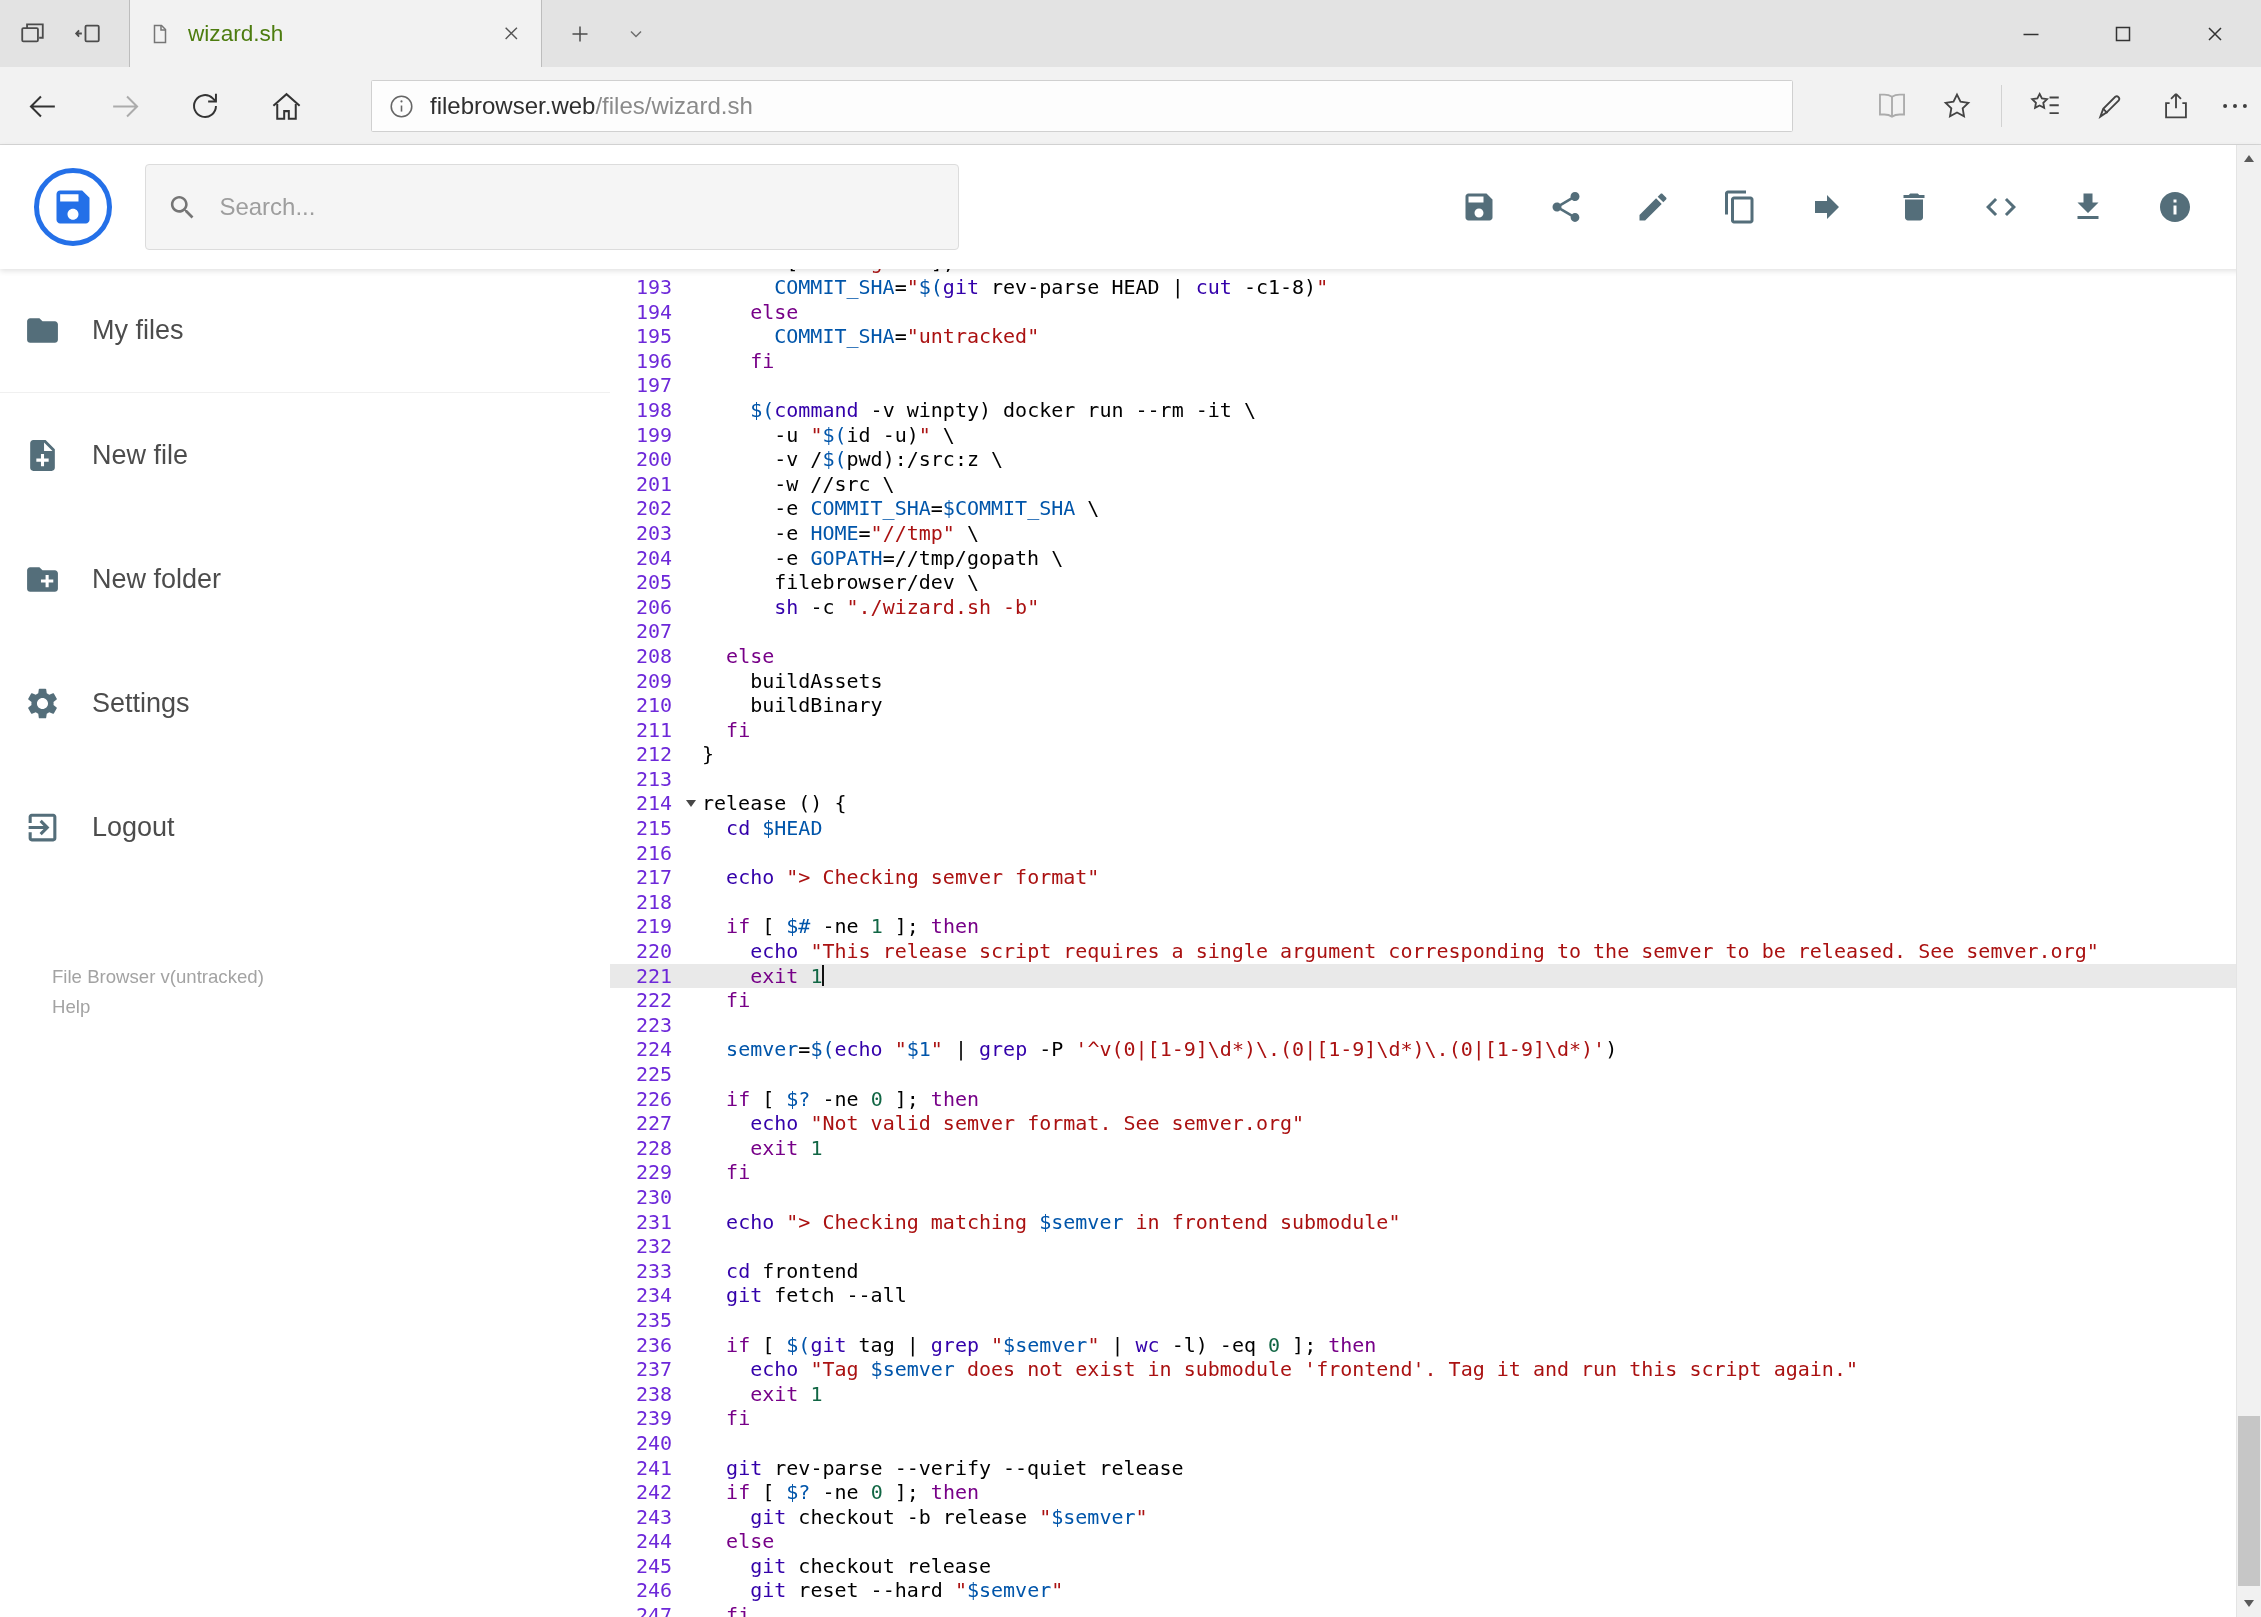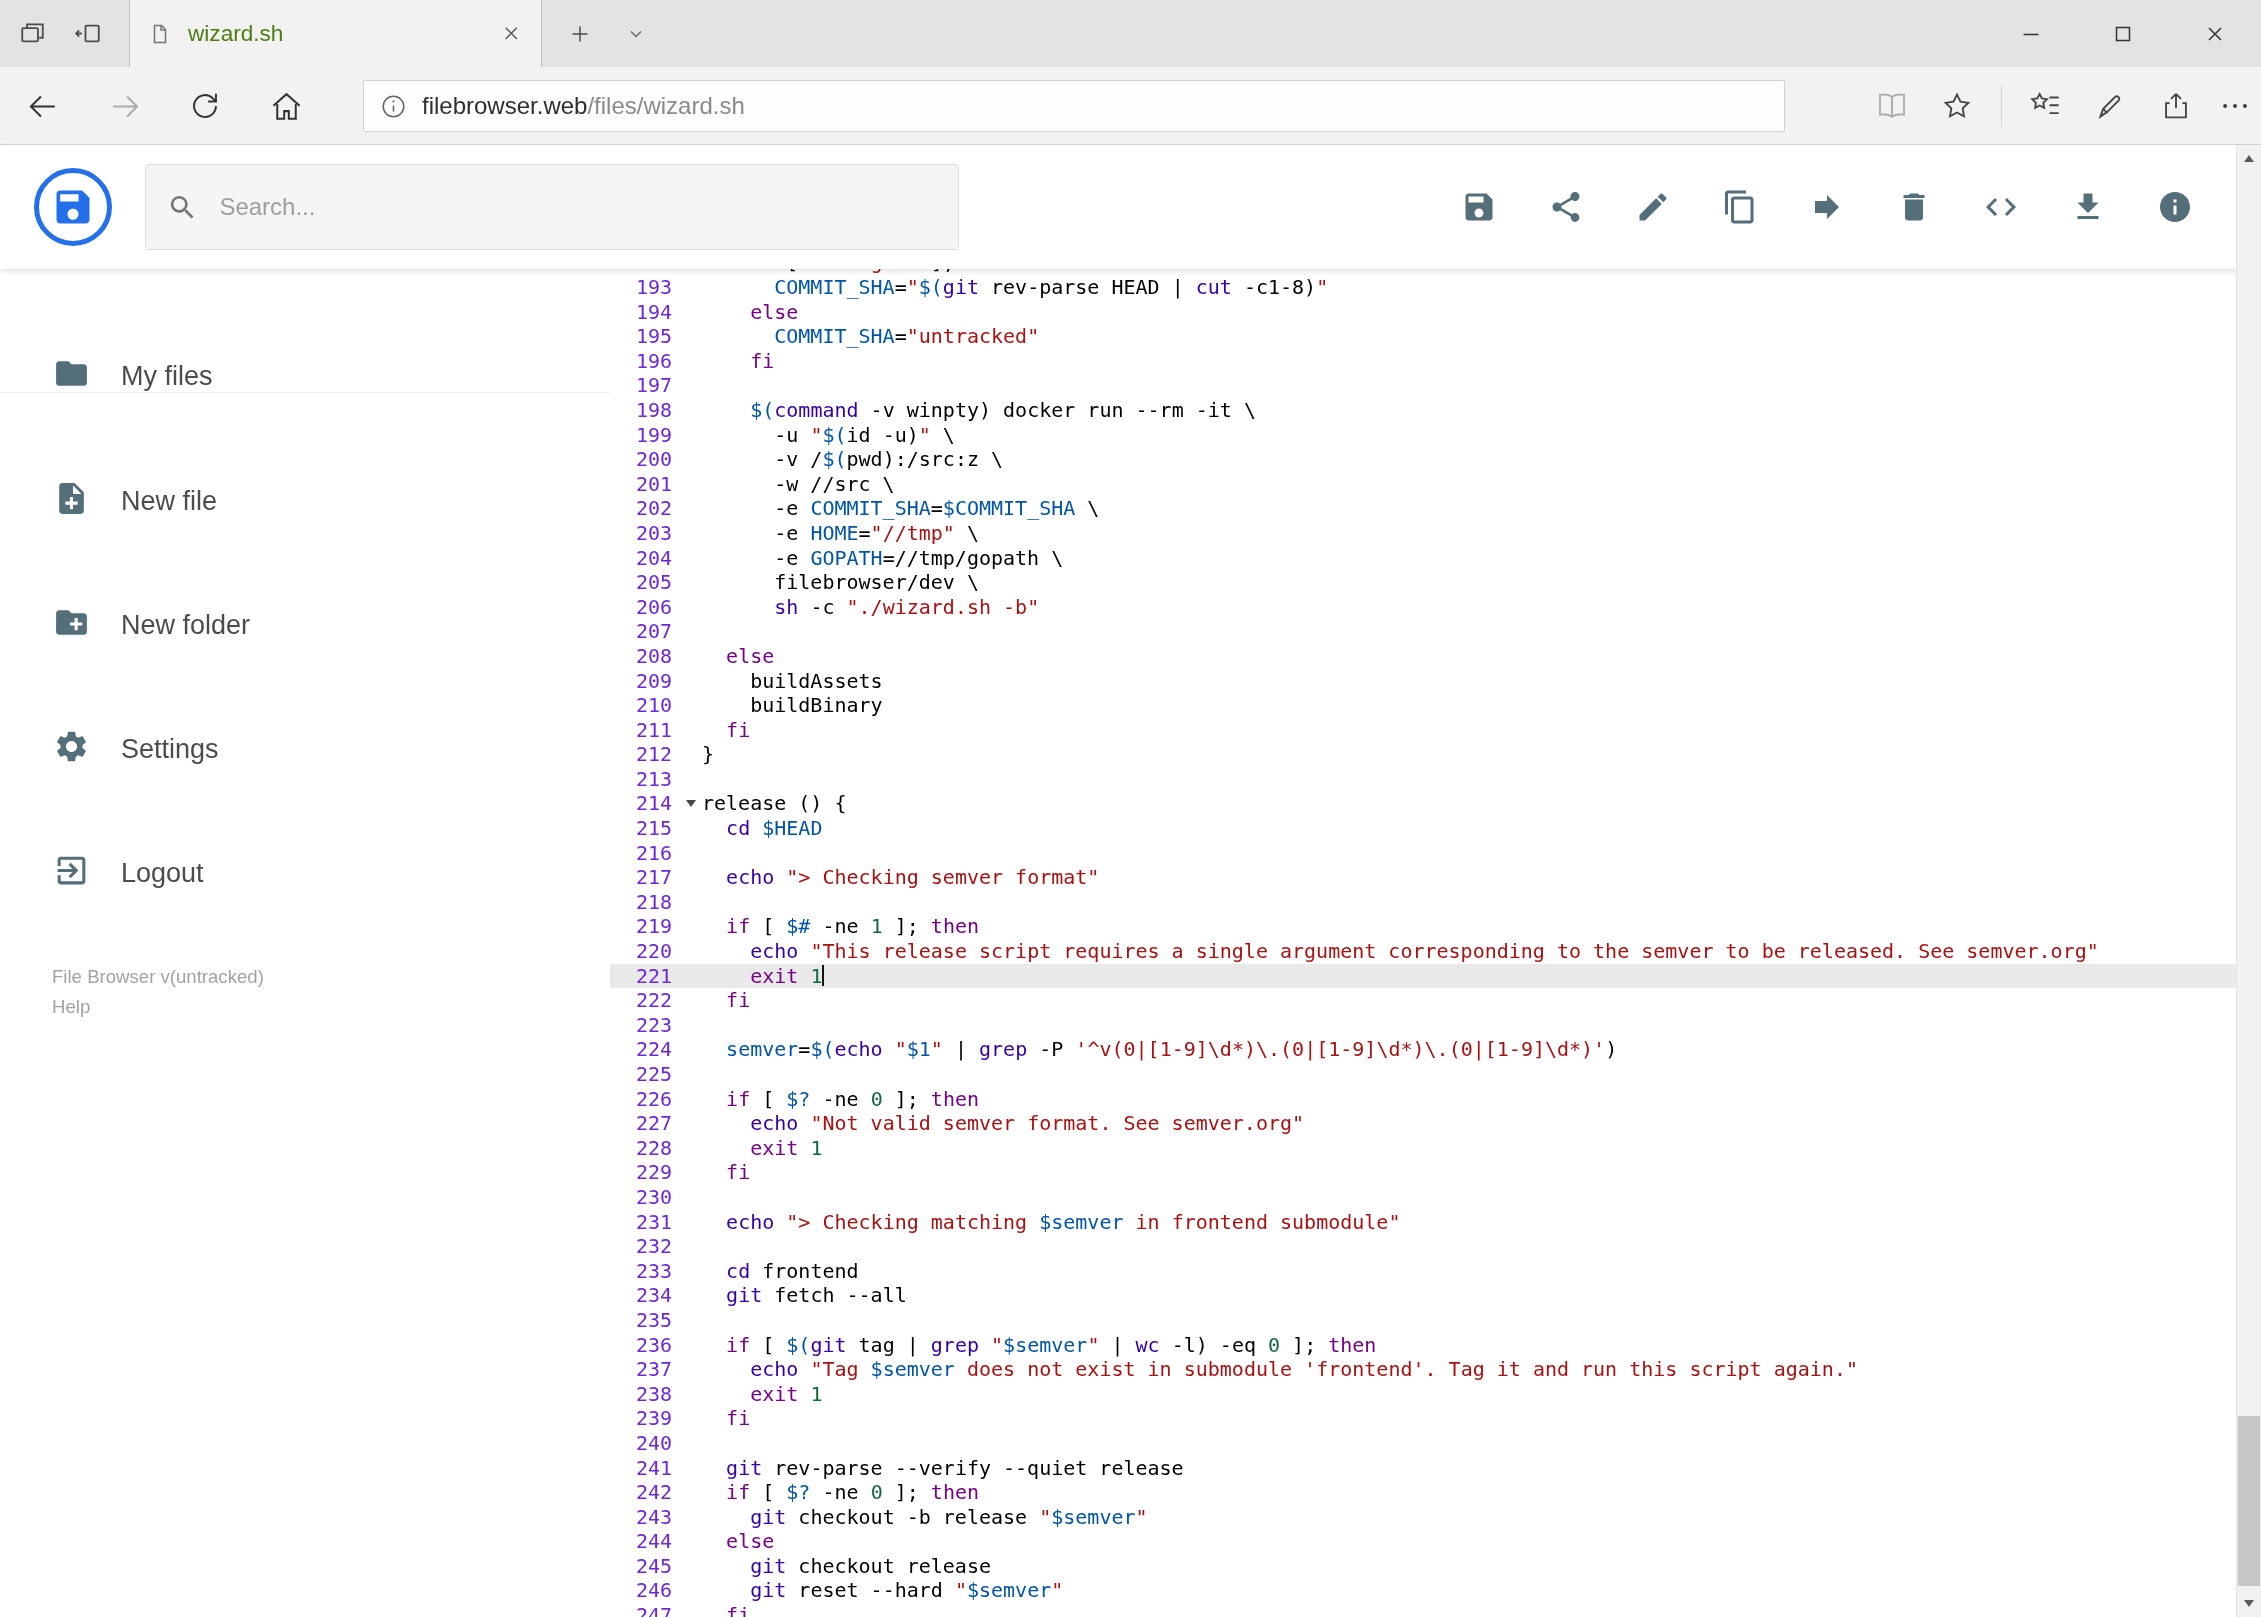--- a/index.html
+++ b/index.html
@@ -21,21 +21,21 @@
   .tab-title { margin-left:16px; font-size:22.6px; color:#4d7c0f; flex:1; white-space:nowrap; overflow:hidden; }
   .newtab { position:absolute; left:559px; top:0; width:42px; height:67px; display:flex; align-items:center; justify-content:center; }
   .tabchev { position:absolute; left:615px; top:0; width:42px; height:67px; display:flex; align-items:center; justify-content:center; }
   .win-controls { position:absolute; right:0; top:0; height:67px; display:flex; }
   .win-btn { width:92px; height:67px; display:flex; align-items:center; justify-content:center; }
 
   
   .navbar { position:absolute; left:0; top:67px; width:2261px; height:78px; background:#f2f2f2;
             border-bottom:0.8px solid #d7d7d7; }
   .nav-btn { position:absolute; top:0; width:81px; height:78px; display:flex; align-items:center; justify-content:center; }
-  .addressbar { position:absolute; left:363px; top:13px; width:1422px; height:52px; background:#fdfdfd;
+  .addressbar { position:absolute; left:371px; top:13px; width:1422px; height:52px; background:#fdfdfd;
                 border:0.8px solid #d0d0d0; border-radius:1.6px; display:flex; align-items:center; padding:0 14.5px; }
   .url { margin-left:14.5px; font-size:24px; color:#2f2f2f; white-space:nowrap; }
   .url .path { color:#8a8a8a; }
   .nav-right { position:absolute; right:0; top:0; height:78px; display:flex; align-items:center; }
   .nav-ic-btn { width:65px; height:78px; display:flex; align-items:center; justify-content:center; }
   .nav-sep { width:0.8px; height:42px; background:#d2d2d2; margin:0 11.3px; }
 
   
   .appheader { position:absolute; left:0; top:145px; width:2261px; height:124px; background:#fff;
                box-shadow:0 2.4px 5.7px rgba(0,0,0,0.12); z-index:5; }
@@ -46,21 +46,21 @@
   .searchbox input { border:none; background:transparent; margin-left:19.4px; font-size:24px; color:#000000; width:678px;
                      font-family:"Liberation Sans", sans-serif; }
   .searchbox input::placeholder { color:#9e9e9e; }
   .toolbar { position:absolute; left:1435px; top:0; height:124px; display:flex; align-items:center; }
   .tb-btn { width:87px; height:87px; display:flex; align-items:center; justify-content:center; }
   .mi { fill:#546e7a; }
   .logo .mi { fill:#2470e8; }
 
   
   .sidebar { position:absolute; left:0; top:269px; width:610px; height:1348px; background:#fff; }
-  .sb-item { height:124px; display:flex; align-items:flex-end; padding-left:53px; }
+  .sb-item { height:124px; display:flex; align-items:center; padding-left:24px; }
   .sb-item:first-child { border-bottom:0.8px solid #f0f0f0; }
   .sb-ico { width:37px; height:37px; }
   .sb-label { margin-left:31px; font-size:27px; color:#4c4c4c; }
   .sb-footer { position:absolute; left:52px; top:693px; font-size:18.6px; color:#a3a3a3; line-height:30px; }
 
   
   .editor { position:absolute; left:610px; top:269px; width:1626px; height:1348px; background:#fff; overflow:hidden;
             font-family:"DejaVu Sans Mono","Liberation Mono",monospace; font-size:20px; }
   .code-scroller { margin-top:-18.6px; }
   .cm-line { display:flex; height:24.6px; line-height:24.6px; }

